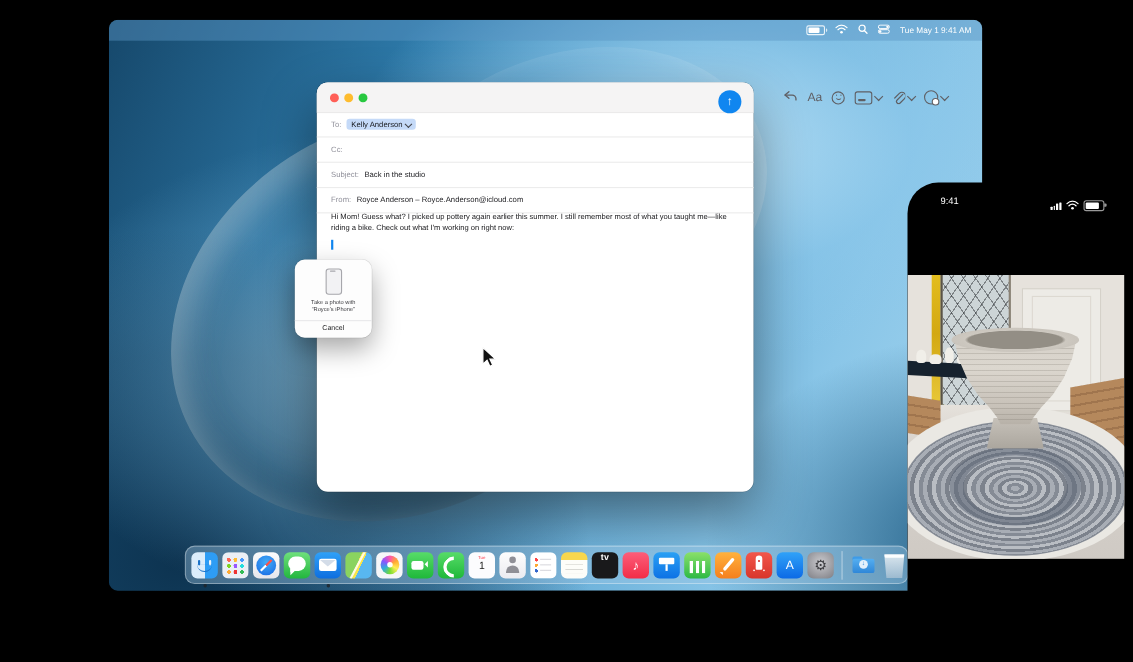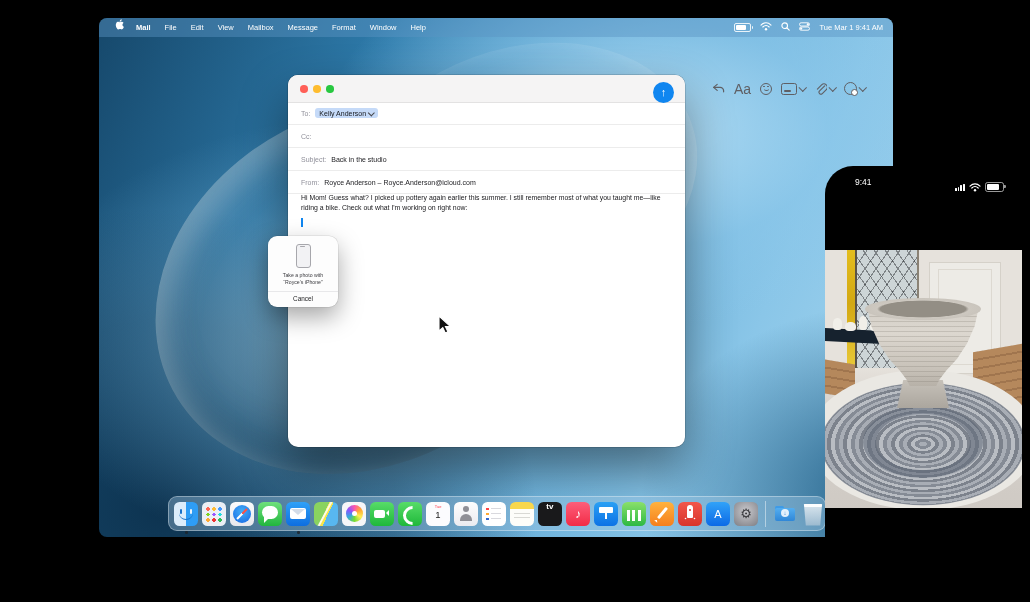--- a/index.html
+++ b/index.html
@@ -28,21 +28,21 @@
   .batt i{position:absolute;left:1px;top:1px;bottom:1px;width:10px;background:#fff;border-radius:1px;}
   .batt::after{content:'';position:absolute;right:-3px;top:1.5px;width:1.5px;height:3px;background:rgba(255,255,255,.85);border-radius:0 1px 1px 0;}
   .mb-clock{white-space:nowrap;}
   
   #compose{left:288px;top:75px;width:397px;height:372px;background:#fff;border-radius:10px;
     box-shadow:0 22px 48px rgba(0,0,0,.45), 0 0 0 .5px rgba(0,0,0,.25);}
   .titlebar{position:absolute;left:0;top:0;width:100%;height:27px;background:#f5f4f4;border-radius:10px 10px 0 0;border-bottom:1px solid #e3e2e2;}
   .tl{position:absolute;top:10px;width:7.5px;height:7.5px;border-radius:50%;}
   .tl.red{left:12px;background:#ff5f57;} .tl.yel{left:25px;background:#febc2e;} .tl.grn{left:38px;background:#28c840;}
   .tb-icons{position:absolute;left:424px;top:0;height:27px;display:flex;align-items:center;gap:9px;color:#5f5f64;}
-  .aa{font-size:14px;color:#5f5f64;}
+  .aa{font-size:11px;color:#5f5f64;}
   .emoji{width:10px;height:10px;border:1px solid #5f5f64;border-radius:50%;position:relative;}
   .emoji::before{content:'';position:absolute;left:2.2px;top:2.6px;width:1.4px;height:1.4px;border-radius:50%;background:#5f5f64;box-shadow:4px 0 0 #5f5f64;}
   .emoji::after{content:'';position:absolute;left:2.4px;top:3.4px;width:5px;height:3.4px;border-bottom:1px solid #5f5f64;border-radius:0 0 5px 5px;}
   .photobtn{width:14px;height:10px;border:1.2px solid #5f5f64;border-radius:2.5px;position:relative;}
   .photobtn::after{content:'';position:absolute;left:2px;bottom:1.5px;width:7px;height:1.6px;background:#5f5f64;border-radius:1px;}
   .chev{width:4.5px;height:4.5px;border-right:1.2px solid #5f5f64;border-bottom:1.2px solid #5f5f64;transform:rotate(45deg) translate(-1px,-1px);margin-left:1px;}
   .grp{display:flex;align-items:center;gap:2px;}
   .personbtn{width:11px;height:11px;border:1.1px solid #5f5f64;border-radius:50%;position:relative;}
   .personbtn::after{content:'';position:absolute;right:-1.5px;bottom:-1.5px;width:5px;height:5px;border-radius:50%;background:#fff;border:1px solid #5f5f64;}
   #sendbtn{position:absolute;right:11px;top:6.5px;width:21px;height:21px;border-radius:50%;background:#1086f0;color:#fff;
@@ -192,36 +192,20 @@
   .ip-usephoto{position:absolute;right:12px;top:14px;}
 </style>
 </head>
 <body>
 
 <div id="display" class="abs">
   <div class="swirl1 abs"></div>
   <div class="swirl2 abs"></div>
 
   <div id="menubar" class="abs">
-    <div class="mb-left">
-      <span class="mb-item" style="padding:0 5px;">
-        <svg width="9" height="11" viewBox="0 0 14 17">
-            <path fill="#fff" d="M11.6 9c0-2 1.6-3 1.7-3-.9-1.4-2.3-1.6-2.8-1.6-1.2-.1-2.3.7-2.9.7-.6 0-1.5-.7-2.5-.7C3.8 4.4 2.6 5.2 1.9 6.4.5 8.8 1.5 12.3 2.9 14.2c.7 1 1.5 2 2.5 2 .9 0 1.3-.6 2.5-.6s1.5.6 2.5.6 1.7-.9 2.4-1.9c.7-1.1 1-2.1 1-2.2-.1 0-2.2-.9-2.2-3.1zM9.6 3.1c.5-.7 1-1.6.8-2.6-.8 0-1.8.6-2.4 1.3-.5.6-1 1.5-.8 2.4 1 .1 1.9-.5 2.4-1.1z"></path>
-          </svg>
-      </span>
-      <span class="mb-item bold">Mail</span>
-      <span class="mb-item">File</span>
-      <span class="mb-item">Edit</span>
-      <span class="mb-item">View</span>
-      <span class="mb-item">Mailbox</span>
-      <span class="mb-item">Message</span>
-      <span class="mb-item">Format</span>
-      <span class="mb-item">Window</span>
-      <span class="mb-item">Help</span>
-    </div>
     <div class="mb-right">
       <span class="batt">
           <i></i>
         </span>
       <span>
         <svg width="12" height="9" viewBox="0 0 12 9">
             <path d="M1 3.1C2.5 1.6 4.2.8 6 .8s3.5.8 5 2.3" stroke="#fff" fill="none" stroke-width="1.1" stroke-linecap="round"></path>
             <path d="M2.8 5C3.7 4.1 4.8 3.5 6 3.5s2.3.6 3.2 1.5" stroke="#fff" fill="none" stroke-width="1.1" stroke-linecap="round"></path>
             <circle cx="6" cy="7.3" r="1.2" fill="#fff"></circle>
           </svg>
@@ -233,21 +217,21 @@
           </svg>
       </span>
       <span>
         <svg width="11" height="9" viewBox="0 0 11 9">
             <rect x="0.5" y="0.8" width="10" height="3.2" rx="1.6" stroke="#fff" fill="none" stroke-width="0.9"></rect>
             <circle cx="8.8" cy="2.4" r="1.1" fill="#fff"></circle>
             <rect x="0.5" y="5" width="10" height="3.2" rx="1.6" stroke="#fff" fill="none" stroke-width="0.9"></rect>
             <circle cx="2.2" cy="6.6" r="1.1" fill="#fff"></circle>
           </svg>
       </span>
-      <span class="mb-clock">Tue Mar 1  9:41 AM</span>
+      <span class="mb-clock">Tue May 1  9:41 AM</span>
     </div>
   </div>
 </div>
 
 <div id="compose" class="abs">
   <div class="titlebar">
     <span class="tl red"></span>
     <span class="tl yel"></span>
     <span class="tl grn"></span>
     <div class="tb-icons">

